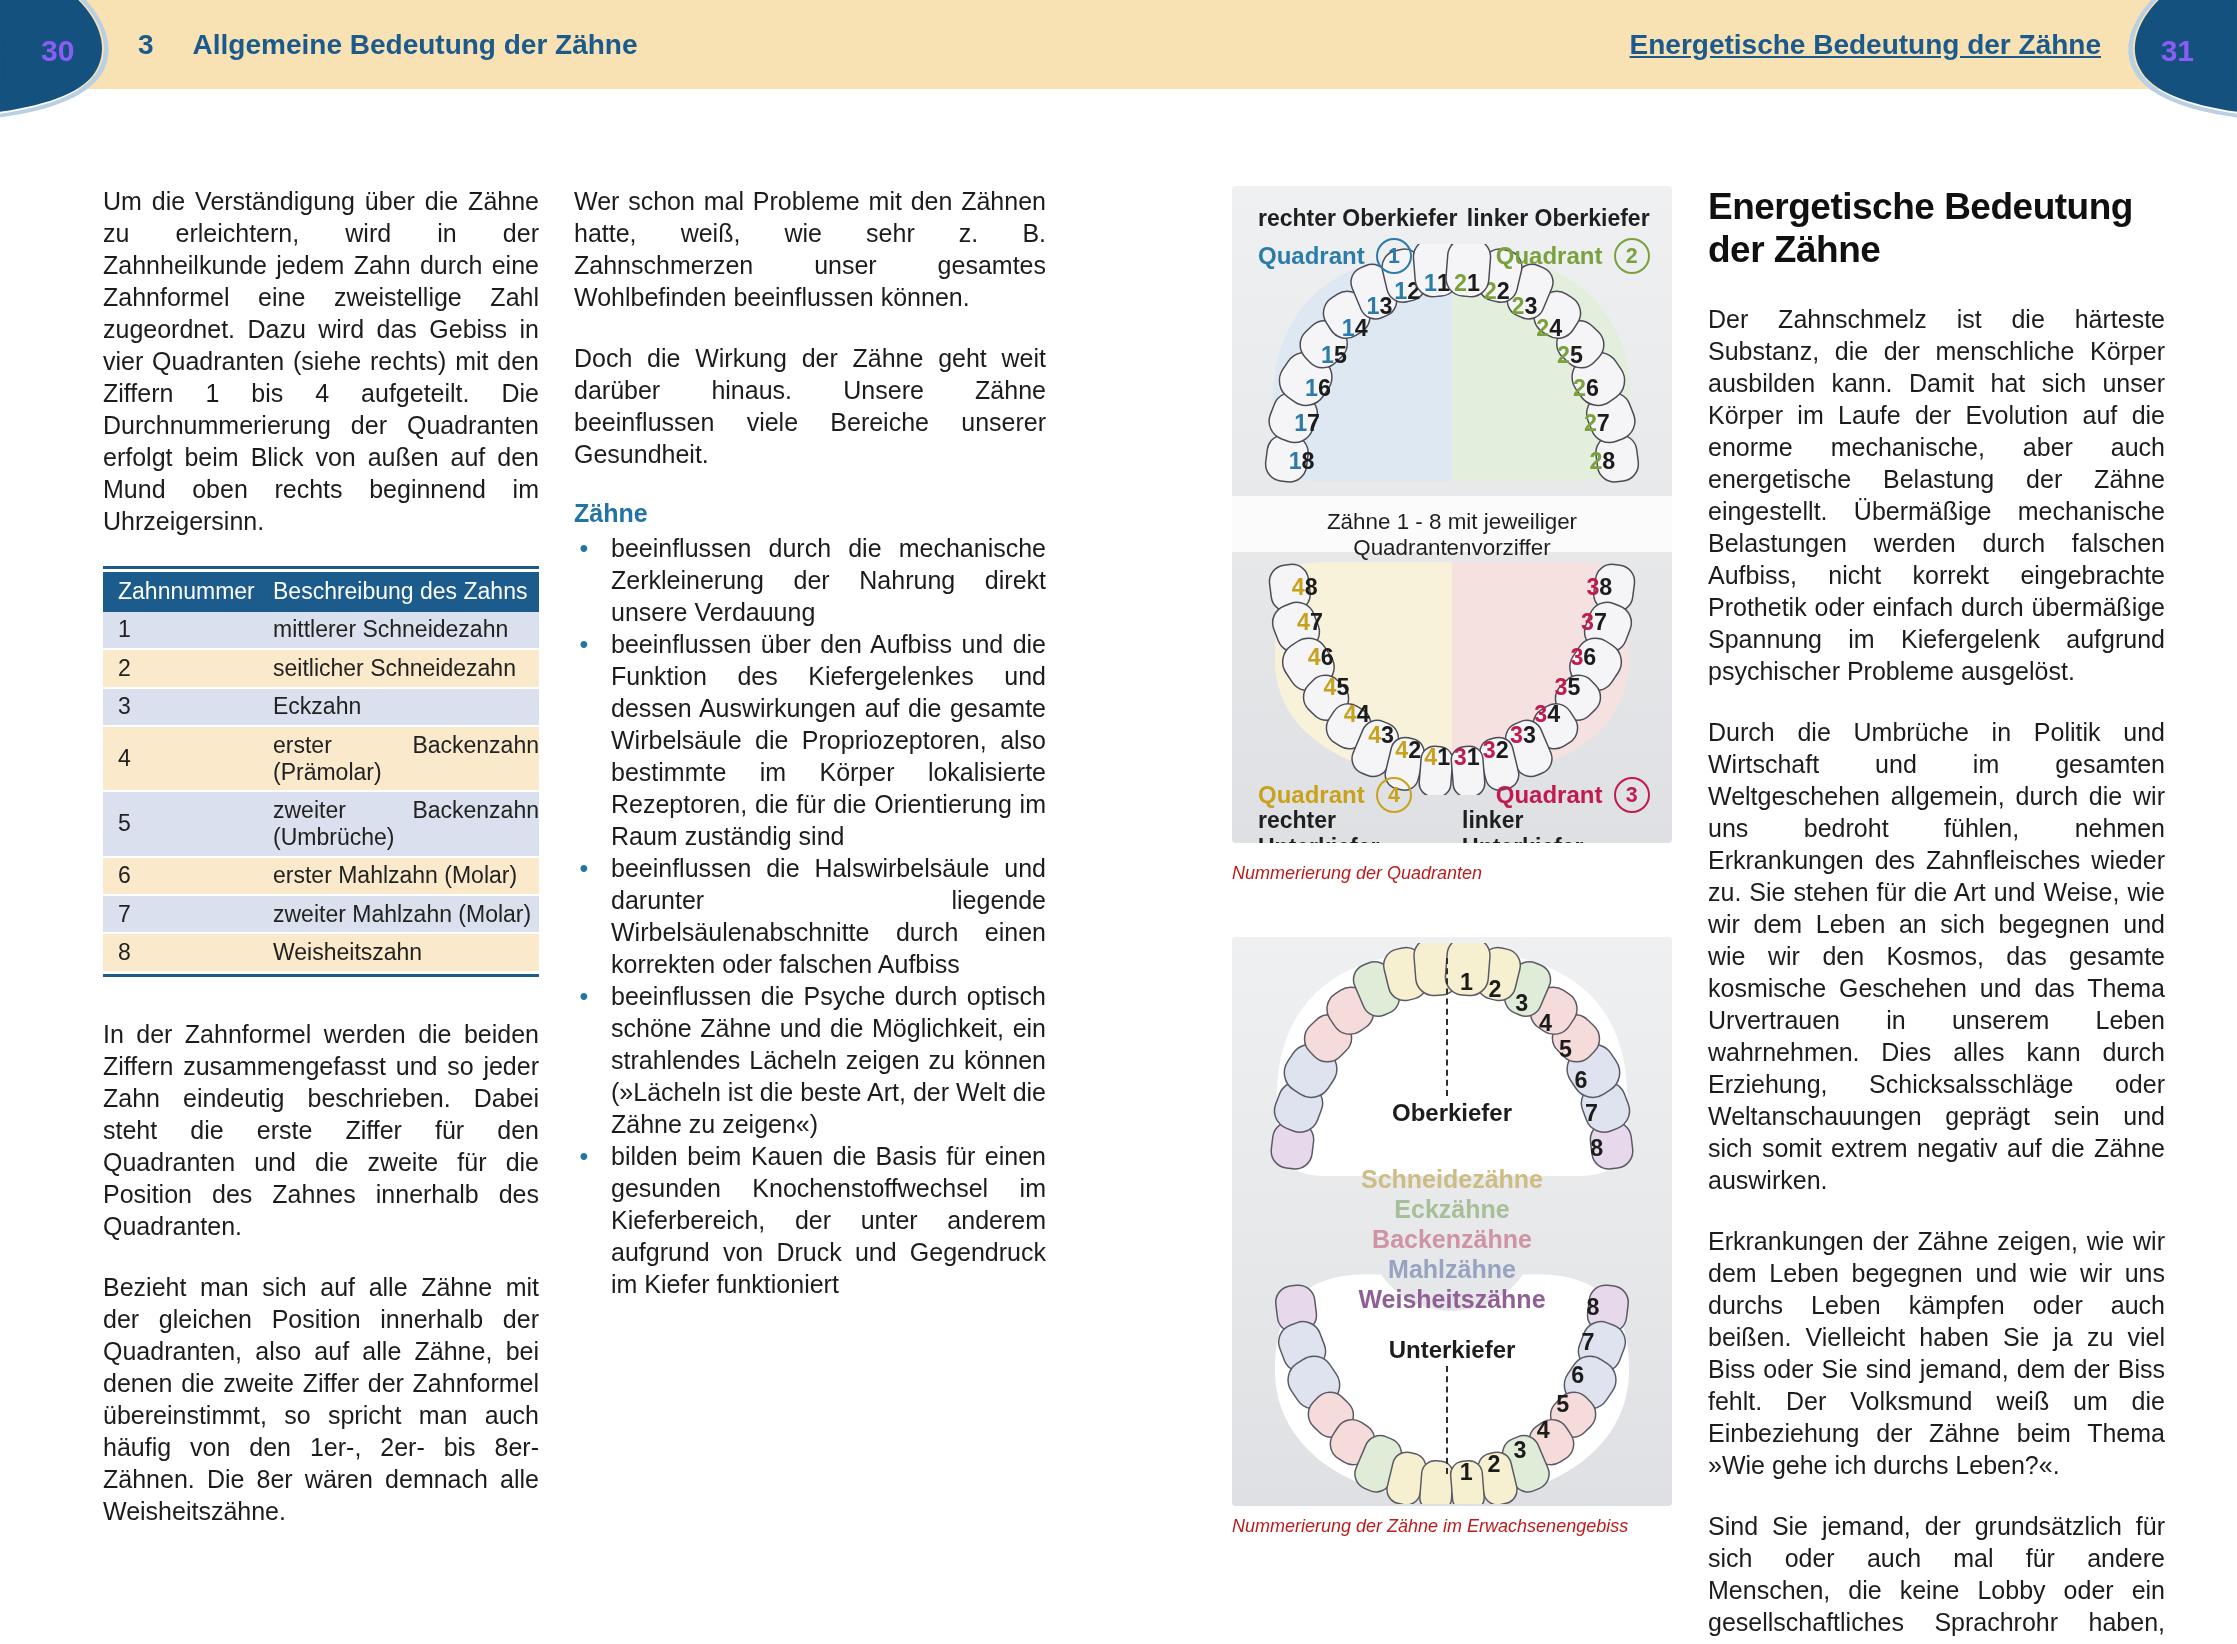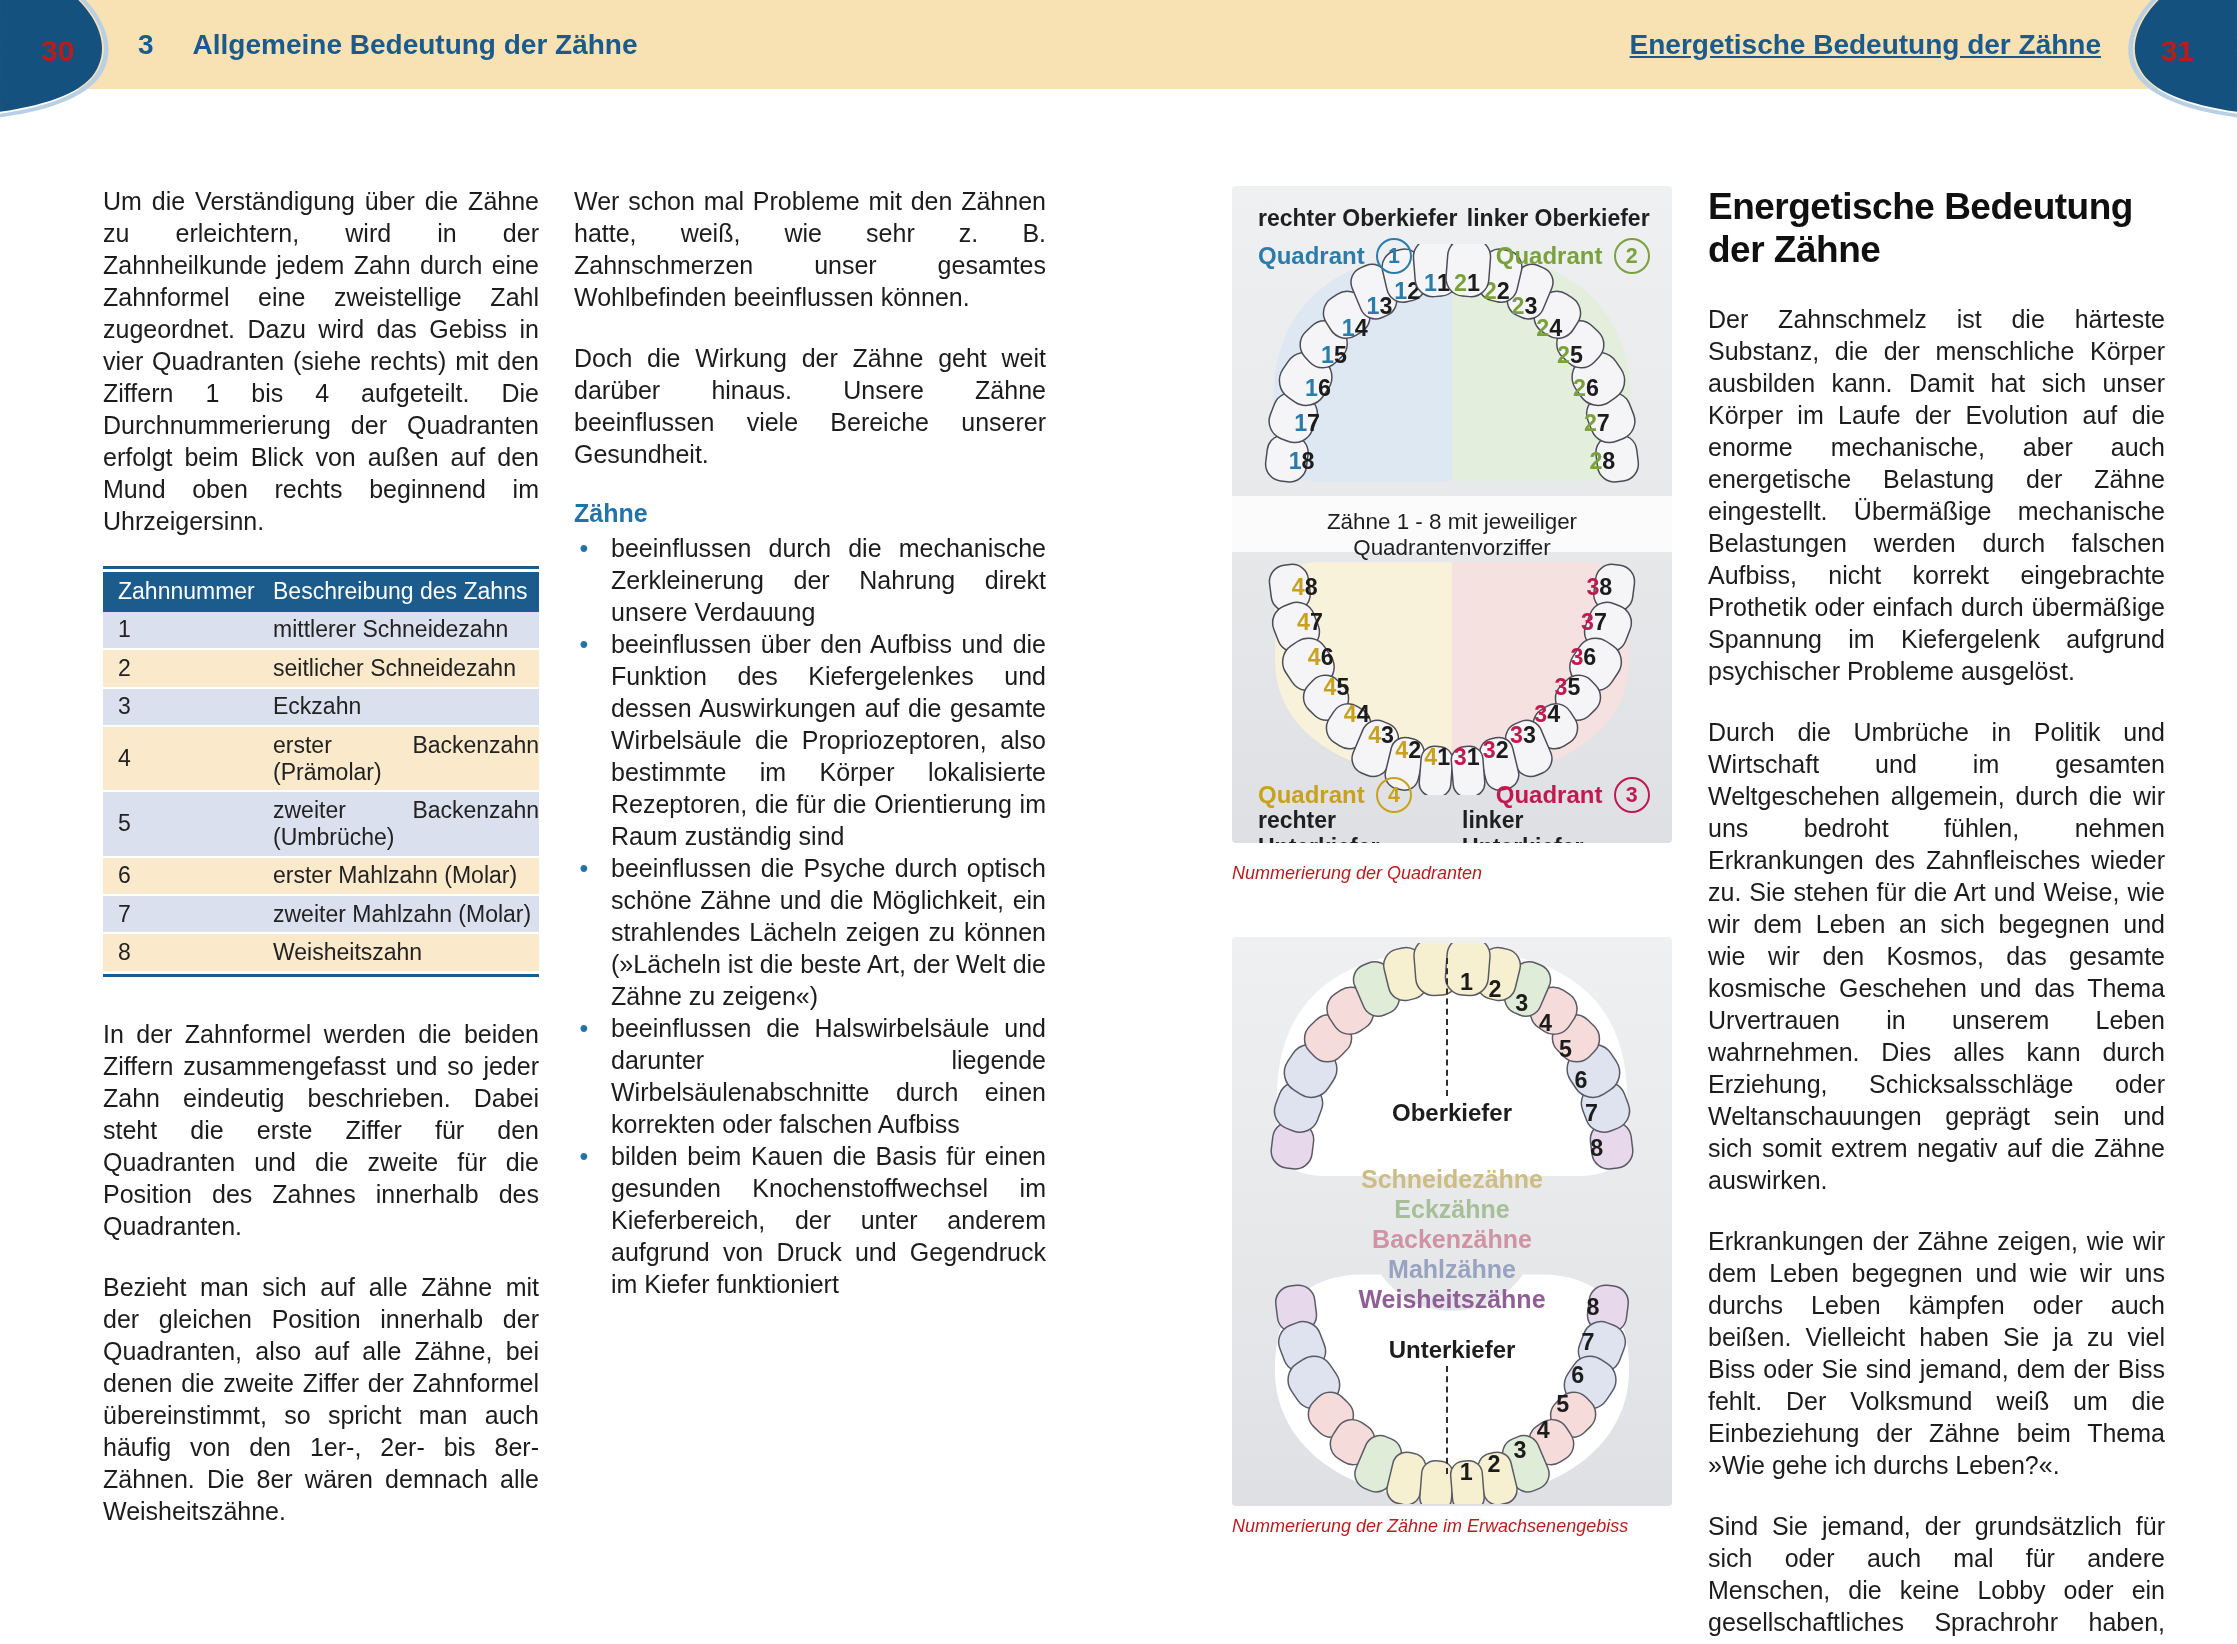--- a/index.html
+++ b/index.html
@@ -3,21 +3,21 @@
 <meta charset="utf-8">
 <style>
   html,body{margin:0;padding:0;background:#fff;}
   #page{position:relative;width:2237px;height:1644px;background:#ffffff;overflow:hidden;
         font-family:"Liberation Sans", sans-serif;color:#1c1c1c;}
   
   .header-bar{position:absolute;left:0;top:0;width:2237px;height:89px;background:#f8e2b4;}
   .corner-svg{position:absolute;top:0;}
   .corner-left{left:0;}
   .corner-right{right:0;}
-  .page-num{position:absolute;top:34px;font-size:30px;font-weight:bold;color:#b91c1c;z-index:5;}
+  .page-num{position:absolute;top:34px;font-size:30px;font-weight:bold;color:#8b5cf6;z-index:5;}
   .page-num-left{left:41px;}
   .page-num-right{right:43px;}
   .header-title{position:absolute;top:0;height:89px;display:flex;align-items:center;
                 font-size:28px;font-weight:bold;color:#1b5a8c;z-index:4;}
   .header-title-left{left:138px;gap:39px;}
   .header-title-right{right:136px;text-decoration:underline;}
   
   .col{position:absolute;text-align:justify;}
   #col1{left:103px;top:185px;width:436px;}
   #col2{left:574px;top:185px;width:472px;}
@@ -144,22 +144,22 @@
 
   <div id="col2" class="col">
     <div class="body-text">
       <p>Wer schon mal Probleme mit den Zähnen hatte, weiß, wie sehr z. B. Zahnschmerzen unser gesamtes Wohlbefinden beeinflussen können.</p>
       <p>Doch die Wirkung der Zähne geht weit darüber hinaus. Unsere Zähne beeinflussen viele Bereiche unserer Gesundheit.</p>
     </div>
     <div class="subhead">Zähne</div>
     <ul class="bullets">
         <li>beeinflussen durch die mechanische Zerkleinerung der Nahrung direkt unsere Verdauung</li>
         <li>beeinflussen über den Aufbiss und die Funktion des Kiefergelenkes und dessen Auswirkungen auf die gesamte Wirbelsäule die Propriozeptoren, also bestimmte im Körper lokalisierte Rezeptoren, die für die Orientierung im Raum zuständig sind</li>
+        <li>beeinflussen die Halswirbelsäule und darunter liegende Wirbelsäulenabschnitte durch einen korrekten oder falschen Aufbiss</li>
         <li>beeinflussen die Psyche durch optisch schöne Zähne und die Möglichkeit, ein strahlendes Lächeln zeigen zu können (»Lächeln ist die beste Art, der Welt die Zähne zu zeigen«)</li>
-        <li>beeinflussen die Halswirbelsäule und darunter liegende Wirbelsäulenabschnitte durch einen korrekten oder falschen Aufbiss</li>
         <li>bilden beim Kauen die Basis für einen gesunden Knochenstoffwechsel im Kieferbereich, der unter anderem aufgrund von Druck und Gegendruck im Kiefer funktioniert</li>
       </ul>
   </div>
 
   <div id="panel1" class="panel">
     <div class="p1-row" style="top:18.6px;">
       <span class="jaw-label">rechter Oberkiefer</span>
       <span class="jaw-label">linker Oberkiefer</span>
     </div>
     <div class="p1-row" style="top:52px;">

